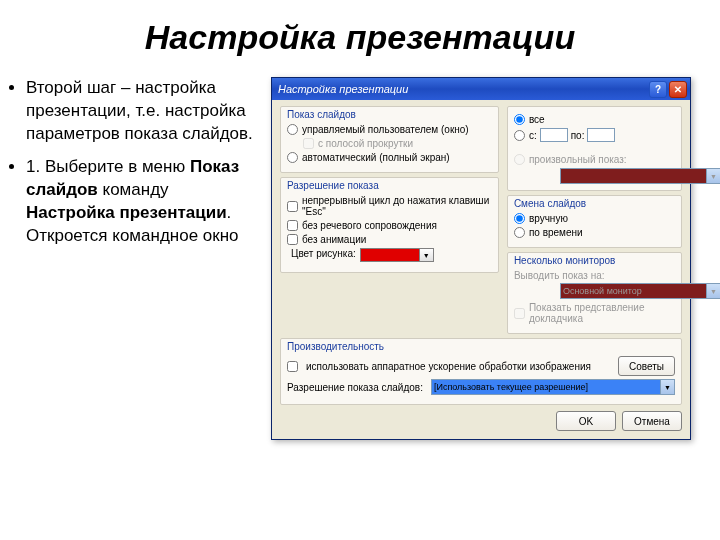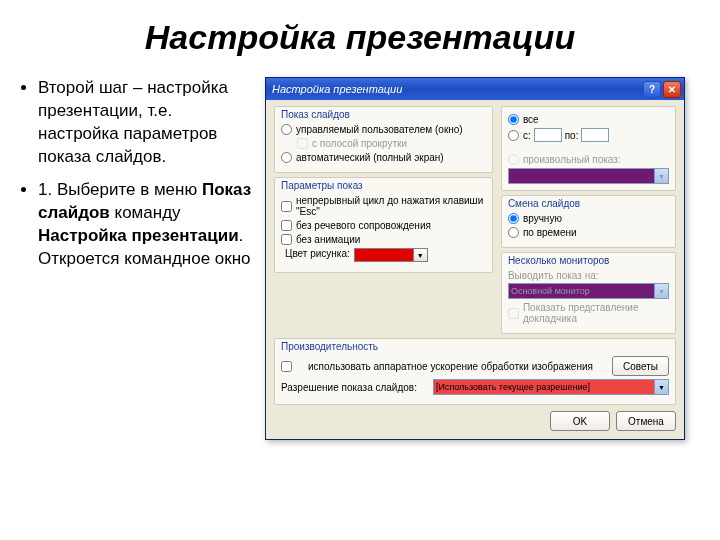--- a/index.html
+++ b/index.html
@@ -1,21 +1,21 @@
 <!DOCTYPE html>
 <html><head>
 <meta charset="utf-8">
 <style>
   * { box-sizing: border-box; margin: 0; padding: 0; }
   body { width: 720px; height: 540px; background: #fff; font-family: Arial, sans-serif; overflow: hidden; }
-  .slide { width: 720px; height: 540px; padding: 18px 20px; }
+  .slide { width: 720px; height: 540px; padding: 18px 26px; }
   .title { font-size: 34px; font-style: italic; text-align: center; margin-bottom: 20px; color: #000; font-weight: bold; }
   .content { display: flex; gap: 10px; }
   .bullets { width: 235px; font-size: 17px; line-height: 1.35; color: #000; }
-  .bullets li { margin-bottom: 10px; list-style: disc; margin-left: 18px; }
+  .bullets li { margin-bottom: 10px; list-style: disc; }
   .b { font-weight: bold; }
 
   .dlg { width: 420px; border: 1px solid #0a246a; background: #ece9d8; font-family: Tahoma, Arial, sans-serif; font-size: 10px; box-shadow: 2px 2px 6px rgba(0,0,0,0.3); }
   .titlebar { background: linear-gradient(to bottom, #3a6ee0, #1e4bc0 50%, #2a5bd7); color: #fff; height: 22px; display: flex; align-items: center; padding: 0 3px 0 6px; font-size: 11px; font-style: italic; }
   .titlebar .t-text { flex: 1; }
   .t-btns { display: flex; gap: 2px; }
   .t-btn { width: 18px; height: 17px; border-radius: 3px; display: flex; align-items: center; justify-content: center; color: #fff; font-weight: bold; font-size: 10px; font-style: normal; }
   .t-help { background: linear-gradient(#5c8cf0,#2a5bd7); border: 1px solid #2050c0; }
   .t-close { background: linear-gradient(#f08060,#d03010); border: 1px solid #a02000; }
   .body { padding: 6px 8px 8px; }
@@ -25,27 +25,27 @@
   .group-title { color: #1a3c9e; font-size: 10px; margin: -2px 0 4px 0; font-weight: normal; }
   .radio-row, .check-row { display: flex; align-items: center; gap: 4px; margin: 3px 0; color: #000; }
   .check-row.disabled { color: #999; }
   .radio-row.disabled { color: #999; margin-top: 12px; }
   input[type=radio], input[type=checkbox] { width: 11px; height: 11px; }
   .radio-row input[disabled], .check-row input[disabled] { opacity: 0.6; }
   .swatch { width: 60px; height: 14px; border: 1px solid #808080; background: #e00000; display: inline-block; margin-left: 4px; }
   .color-row { display: flex; align-items: flex-start; margin: 4px 0; padding-left: 4px; }
   .color-dd { width: 14px; height: 14px; border: 1px solid #808080; border-left: none; background: linear-gradient(#fefefe,#e0e0e0); display: flex; align-items: center; justify-content: center; font-size: 7px; }
   .num-input { width: 28px; height: 14px; border: 1px solid #7f9db9; background: #fff; font-size: 9px; padding: 0 1px; }
-  .select { width: 100%; height: 16px; border: 1px solid #7f9db9; background: #ef4444; display: flex; align-items: center; padding: 0 2px; font-size: 9px; position: relative; }
-  .select.disabled { background: #701a75; color: #999; }
+  .select { width: 100%; height: 16px; border: 1px solid #7f9db9; background: #3b82f6; display: flex; align-items: center; padding: 0 2px; font-size: 9px; position: relative; }
+  .select.disabled { background: #7f1d1d; color: #999; margin-left: 46px; }
   .select .arrow { position: absolute; right: 0; top: 0; width: 14px; height: 100%; background: linear-gradient(#cde0f7,#a8c4ea); border-left: 1px solid #7f9db9; display: flex; align-items: center; justify-content: center; font-size: 7px; }
   .btn { height: 20px; border: 1px solid #808080; background: linear-gradient(#fefefe,#efece5); border-radius: 3px; padding: 0 10px; font-size: 10px; display: inline-flex; align-items: center; cursor: default; }
   .btn-row { display: flex; justify-content: flex-end; gap: 6px; margin-top: 6px; }
   .perf-row { display: flex; align-items: center; justify-content: space-between; gap: 6px; margin: 3px 0; }
-  .perf-row .left { display: flex; align-items: center; gap: 16px; flex: 1; }
+  .perf-row .left { display: flex; align-items: center; gap: 8px; flex: 1; }
   .slidespin { display: flex; align-items: center; gap: 3px; flex-wrap: wrap; }
   .slidespin .radio-row { margin: 0; }
   .sep-row { margin-top: 2px; }
 </style>
 </head>
 <body>
 
 <div class="slide">
   <h1 class="title">Настройка презентации</h1>
   <div class="content">
@@ -77,21 +77,21 @@
                   <input type="checkbox" disabled="" style="">
                   <span>с полосой прокрутки</span>
                 </label>
               <label class="radio-row">
                   <input type="radio" style="">
                   <span>автоматический (полный экран)</span>
                 </label>
             </div>
 
             <div class="group">
-              <div class="group-title">Параметры показ</div>
+              <div class="group-title">Разрешение показа</div>
               <label class="check-row">
                   <input type="checkbox" style="">
                   <span>непрерывный цикл до нажатия клавиши "Esc"</span>
                 </label>
               <label class="check-row">
                   <input type="checkbox" style="">
                   <span>без речевого сопровождения</span>
                 </label>
               <label class="check-row">
                   <input type="checkbox" style="">

